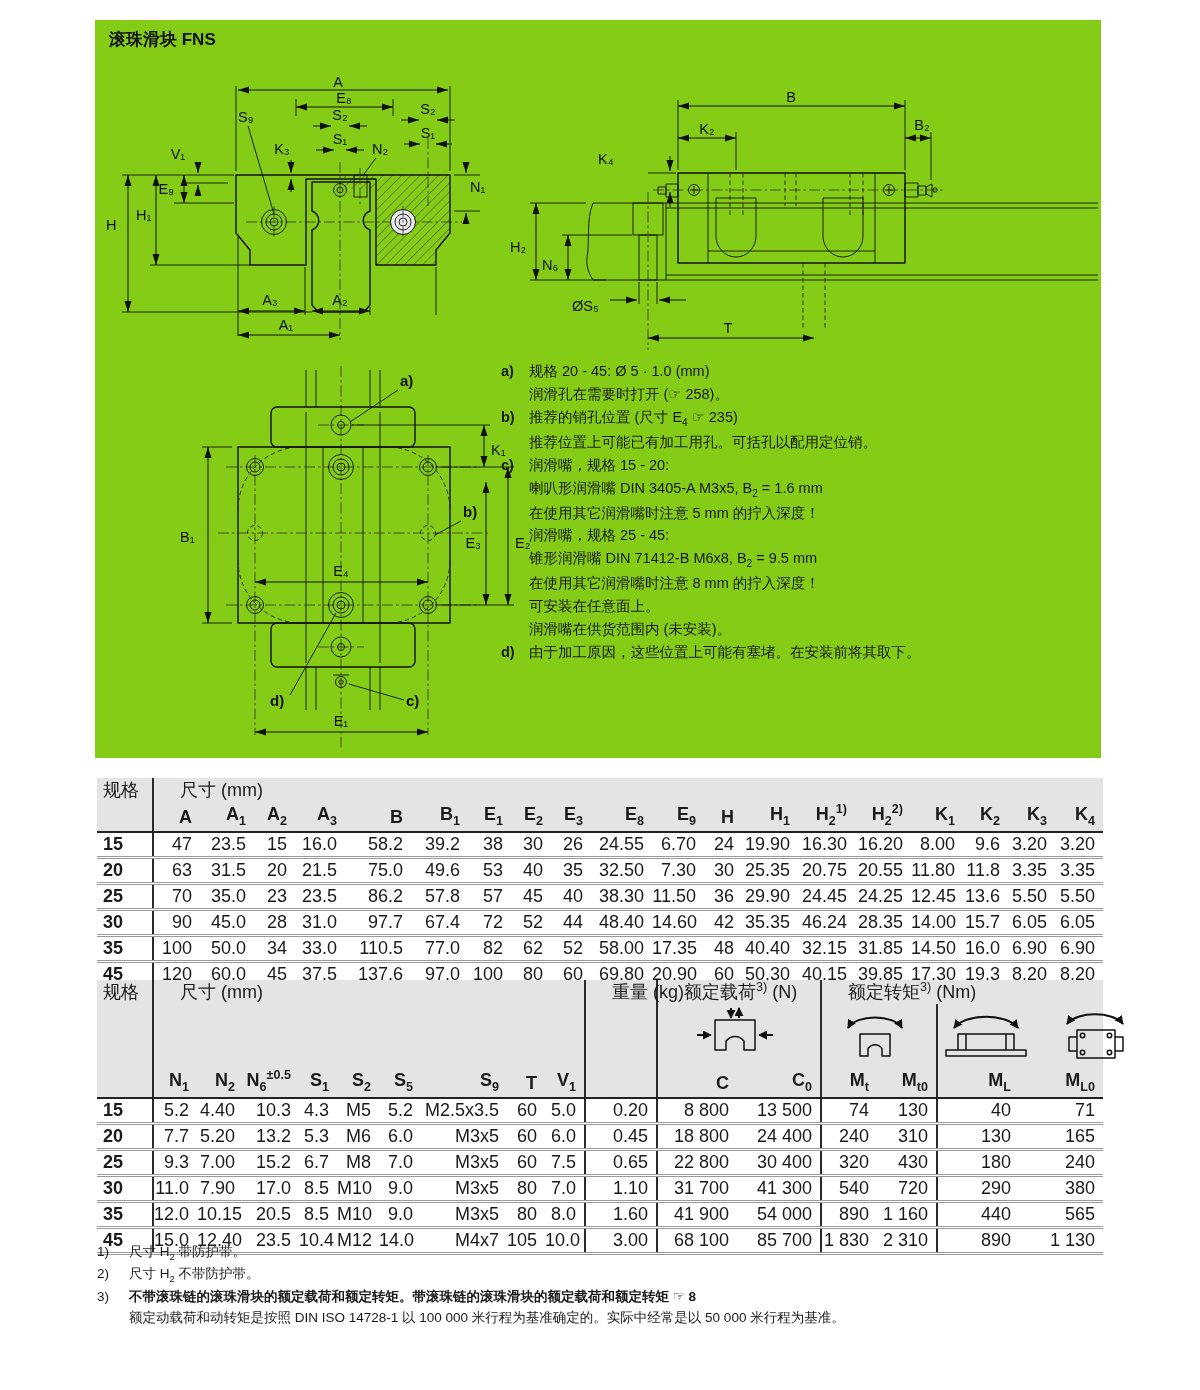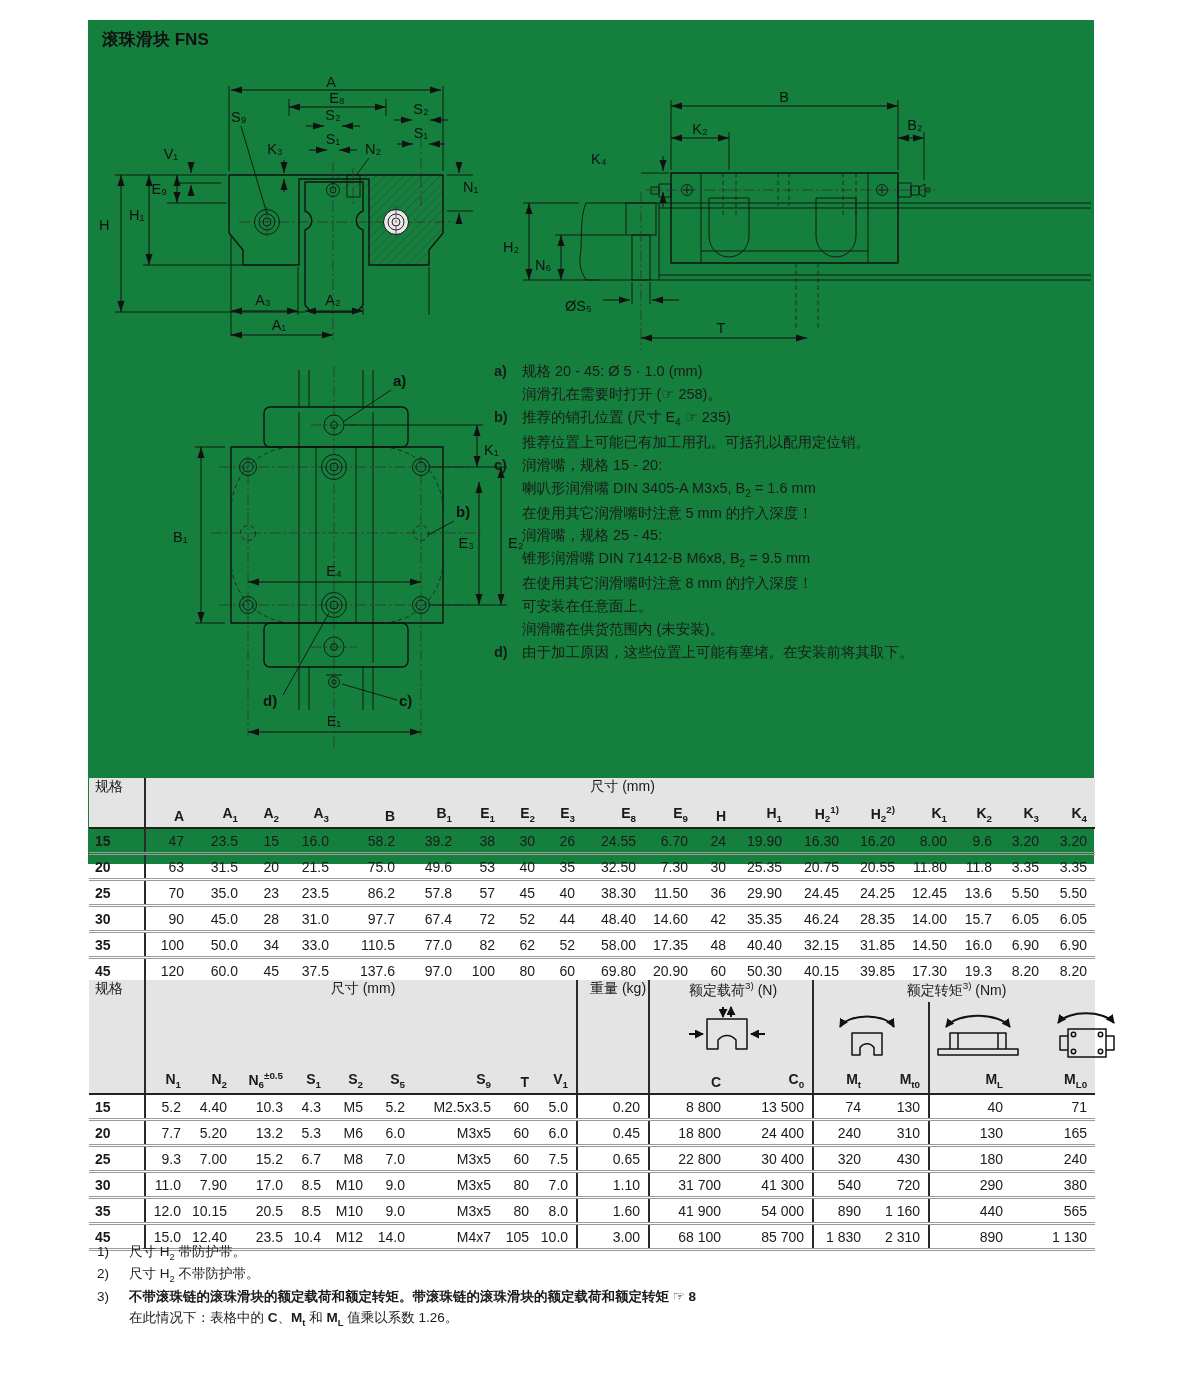--- a/index.html
+++ b/index.html
@@ -1,43 +1,43 @@
 <!DOCTYPE html>
 <html><head>
 <meta charset="utf-8">
 <style>
   html,body { margin:0; padding:0; background:#fff; }
   body { width:1200px; height:1390px; position:relative;
          font-family:"Liberation Sans","DejaVu Sans",sans-serif; color:#1a1a1a; }
   sub { font-size:70%; }
   sup { font-size:70%; }
 
-  .panel { position:absolute; left:88px; top:20px; width:1006px; height:844px; background:#15803d; }
+  .panel { position:absolute; left:95px; top:20px; width:1006px; height:738px; background:#84cc16; }
   .title { position:absolute; left:14px; top:8px; font-size:17px; font-weight:bold; color:#111; }
 
   svg { position:absolute; overflow:visible; }
   svg text { font-size:14.5px; fill:#111; }
   svg .co { font-weight:bold; font-size:15px; }
   .s    { stroke:#111; stroke-width:1.4; fill:none; stroke-linejoin:round; }
   .thin { stroke:#111; stroke-width:0.9; fill:none; }
   .dim  { stroke:#111; stroke-width:1; fill:none; }
   .cl   { stroke:#333; stroke-width:0.8; stroke-dasharray:11 3 2.5 3; fill:none; }
   .dsh  { stroke:#222; stroke-width:0.9; stroke-dasharray:4.5 3; fill:none; }
   .ico  { stroke:#111; stroke-width:1.5; fill:none; stroke-linejoin:round; }
   .icoA { stroke:#111; stroke-width:2; fill:none; }
 
   .notes { position:absolute; left:406px; top:340px; width:612px; font-size:14.5px; line-height:1.58; }
   .note { display:flex; }
   .note-key { flex:none; width:28px; font-weight:bold; }
   .note-body { flex:1; }
 
-  .tbl { position:absolute; left:89px; width:1006px; border-collapse:collapse; table-layout:fixed; font-size:14px; }
+  .tbl { position:absolute; left:97px; width:1006px; border-collapse:collapse; table-layout:fixed; font-size:18px; }
   .tbl th, .tbl td { padding:0 8px 0 0; white-space:nowrap; text-align:right; }
   .tbl thead th { background:#e4e4e4; }
-  .tbl .grp { text-align:center; padding-left:12px; font-weight:normal; vertical-align:top; height:22px; }
+  .tbl .grp { text-align:left; padding-left:26px; font-weight:normal; vertical-align:top; height:22px; }
   .tbl .size-h { text-align:left; padding-left:6px; font-weight:normal; }
   .tbl .letters th { font-weight:bold; vertical-align:bottom; height:24px; padding-bottom:3px; border-bottom:2px solid #222; }
   .tbl tbody th.size { text-align:left; padding-left:6px; font-weight:bold; }
   .tbl tbody td, .tbl tbody th { height:23px; border-bottom:3px double #9b9b9b; }
   .vl { border-left:2px solid #2a2a2a; }
   .icon-row th { height:64px; vertical-align:middle; text-align:center; border-bottom:0; }
   .icon-row svg { position:static; }
   .t1 { top:778px; }
   .t2 { top:980px; }
 
@@ -714,16 +714,16 @@
     <div class="fn">
       <span class="fn-key">2)</span>
       <div class="fn-body">
         <div>尺寸 H<sub>2</sub> 不带防护带。</div>
       </div>
     </div>
     <div class="fn">
       <span class="fn-key">3)</span>
       <div class="fn-body">
         <div><b>不带滚珠链的滚珠滑块的额定载荷和额定转矩。带滚珠链的滚珠滑块的额定载荷和额定转矩 ☞ 8</b></div>
-        <div>在此情况下：表格中的 <b>C</b>、<b>M<sub>t</sub></b> 和 <b>M<sub>L</sub></b> 值乘以系数 1.26。</div>
+        <div>额定动载荷和动转矩是按照 DIN ISO 14728-1 以 100 000 米行程为基准确定的。实际中经常是以 50 000 米行程为基准。</div>
       </div>
     </div>
   </div>
 
 </body></html>

